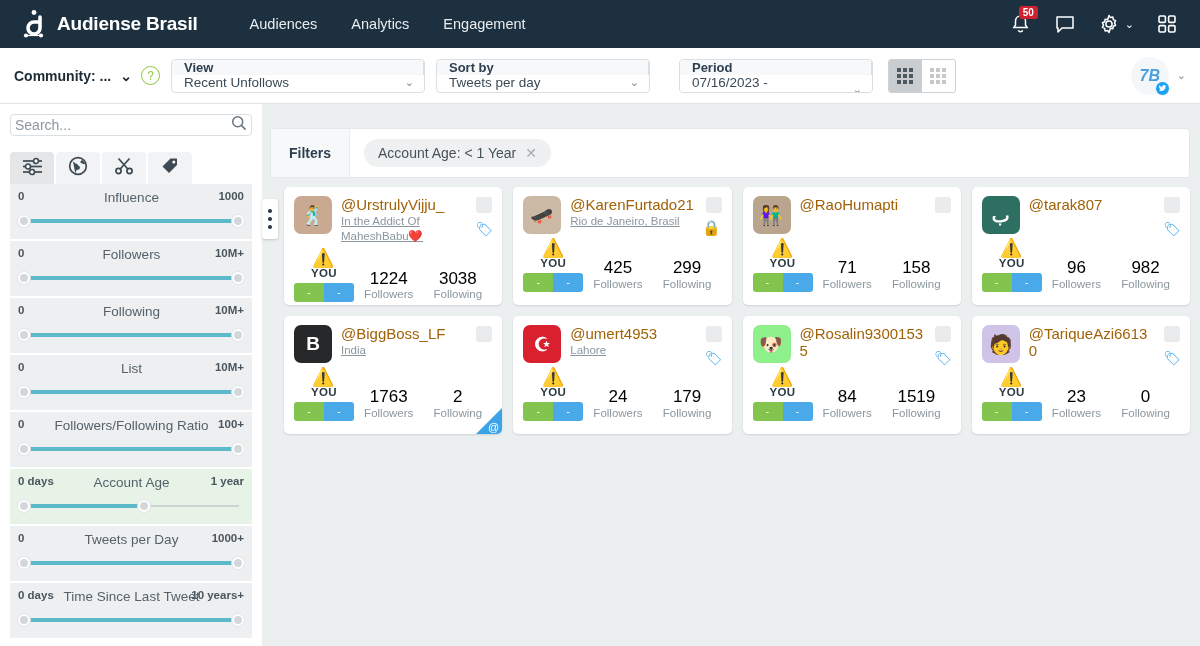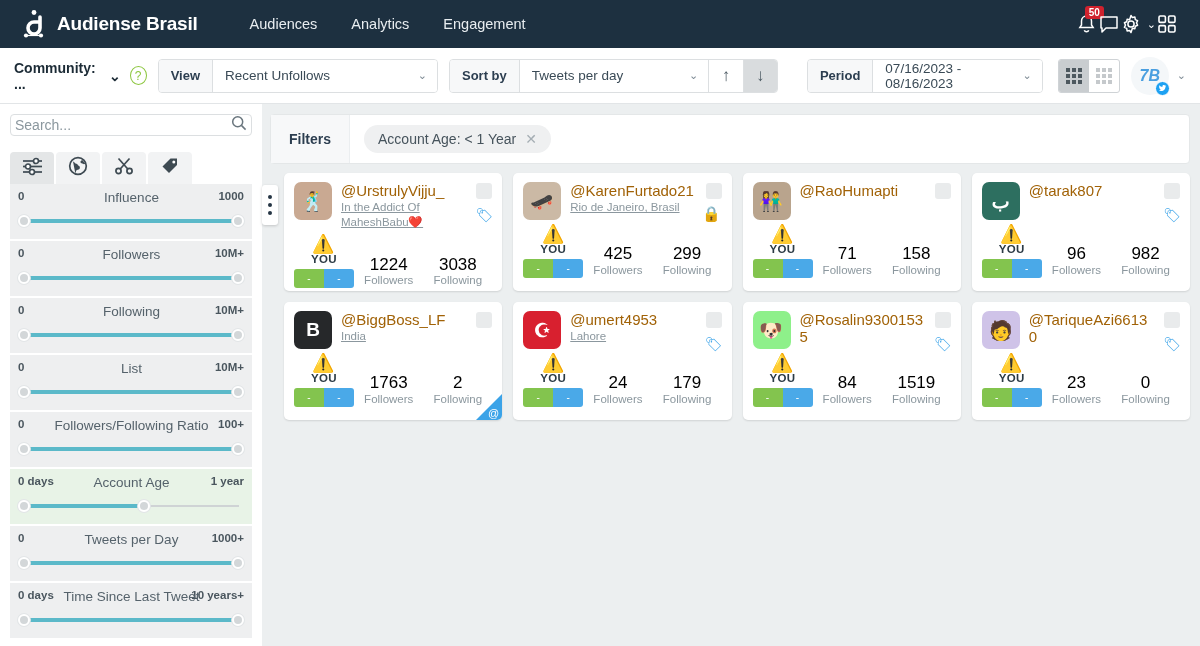--- a/index.html
+++ b/index.html
@@ -15,21 +15,21 @@
     height: 48px; background: #1d3040; color: #fff;
     display: flex; align-items: center; padding: 0 16px;
   }
   .brand { display: flex; align-items: center; gap: 11px; margin-left: 4px; }
   .logo-a {
     width: 26px; height: 30px; position: relative;
   }
   .brand-name { font-size: 19px; font-weight: bold; letter-spacing: -0.2px; }
   .navlinks { display: flex; gap: 34px; margin-left: 52px; }
   .navlink { font-size: 14.5px; color: #e8edf0; cursor: pointer; }
-  .nav-right { margin-left: auto; display: flex; align-items: center; padding-right: 6px; }
+  .nav-right { margin-left: auto; display: flex; align-items: center; gap: 22px; padding-right: 6px; }
   .nav-icon { position: relative; width: 22px; height: 22px; cursor: pointer; display:flex; align-items:center; justify-content:center;}
   .badge {
     position: absolute; top: -7px; left: 9px;
     background: #d0222e; color: #fff; font-size: 10px; font-weight: bold;
     border-radius: 3px; padding: 1px 4px; line-height: 1.1;
   }
   .gear-wrap { display: flex; align-items: center; gap: 5px; cursor: pointer;}
 
   
   .toolbar {
@@ -37,21 +37,21 @@
     padding: 0 14px; gap: 11px; border-bottom: 1px solid #e2e5e7;
   }
   .community { display: flex; align-items: center; gap: 9px; }
   .community-label { font-size: 14px; font-weight: bold; color: #1c2b36; }
   .help-circle {
     width: 19px; height: 19px; border-radius: 50%;
     border: 1.5px solid #8cc63f; color: #8cc63f;
     font-size: 12px; display: flex; align-items: center; justify-content: center;
     cursor: pointer;
   }
-  .ctrl-group { display: flex; align-items: stretch; border: 1px solid #dcdfe1; border-radius: 4px; overflow: hidden; height: 34px; background:#fff;}
+  .ctrl-group { display: flex; align-items: stretch; border: 1px solid #dcdfe1; border-radius: 4px; overflow: hidden; height: 34px; background:#fff;flex-direction:column;}
   .ctrl-label {
     background: #f7f8f9; padding: 0 12px; font-size: 13px; font-weight: bold;
     color: #2c3e50; display: flex; align-items: center;
     border-right: 1px solid #dcdfe1; white-space: nowrap;
   }
   .ctrl-select {
     padding: 0 10px 0 12px; font-size: 13.5px; color: #3a4a56;
     display: flex; align-items: center; justify-content: space-between;
     gap: 14px; cursor: pointer; background: #fff;
   }
@@ -115,21 +115,21 @@
   .slider { position: relative; height: 12px; margin-top: 6px; }
   .track { position: absolute; top: 5px; left: 5px; right: 5px; height: 2px; background: #cfd3d5; }
   .fill { position: absolute; top: 4px; height: 4px; background: #5bb9c9; border-radius: 2px; }
   .knob {
     position: absolute; top: 0; width: 12px; height: 12px; border-radius: 50%;
     background: #d3d7d9; border: 2px solid #fff; box-shadow: 0 0 0 1px #e2e5e7;
     cursor: pointer;
   }
 
   
-  .main { flex: 1; padding: 10px 10px 0 8px; display: flex; flex-direction: column; min-width:0;}
+  .main { flex: 1; padding: 24px 10px 0 8px; display: flex; flex-direction: column; min-width:0;}
   .filterbar {
     background: #fff; border: 1px solid #e4e7e8; border-radius: 4px;
     height: 50px; display: flex; align-items: stretch; margin-bottom: 9px;
   }
   .filterbar-label {
     background: #f7f8f9; padding: 0 18px; font-size: 14px; font-weight: bold;
     color: #2c3e50; display: flex; align-items: center; border-right: 1px solid #ebeef0;
   }
   .chips { display: flex; align-items: center; padding: 0 14px; gap: 8px; }
   .chip {

